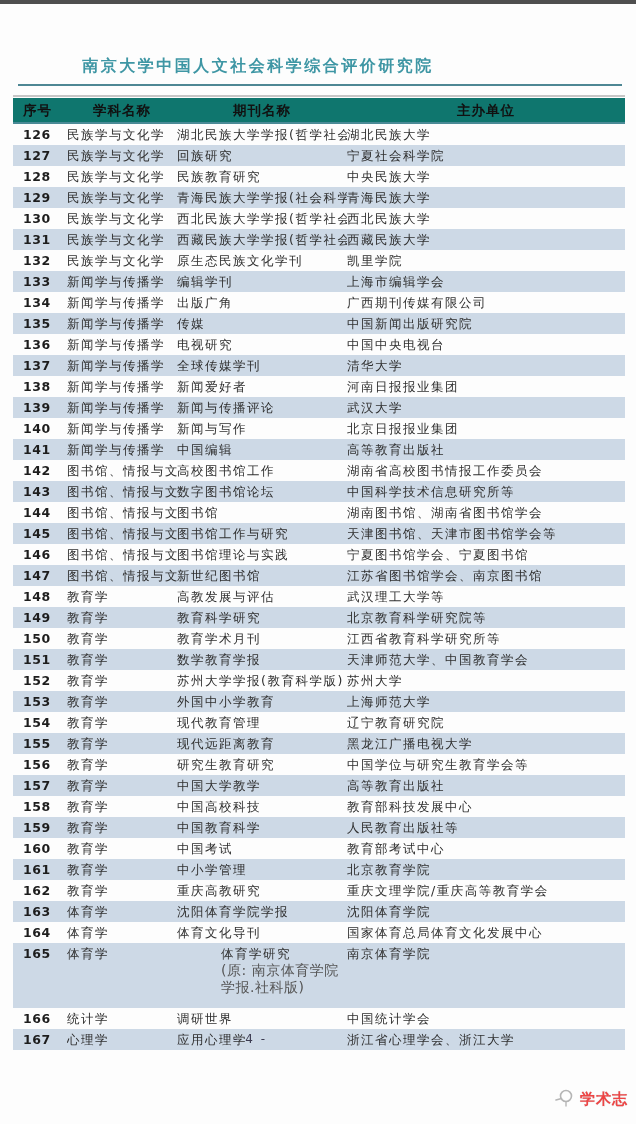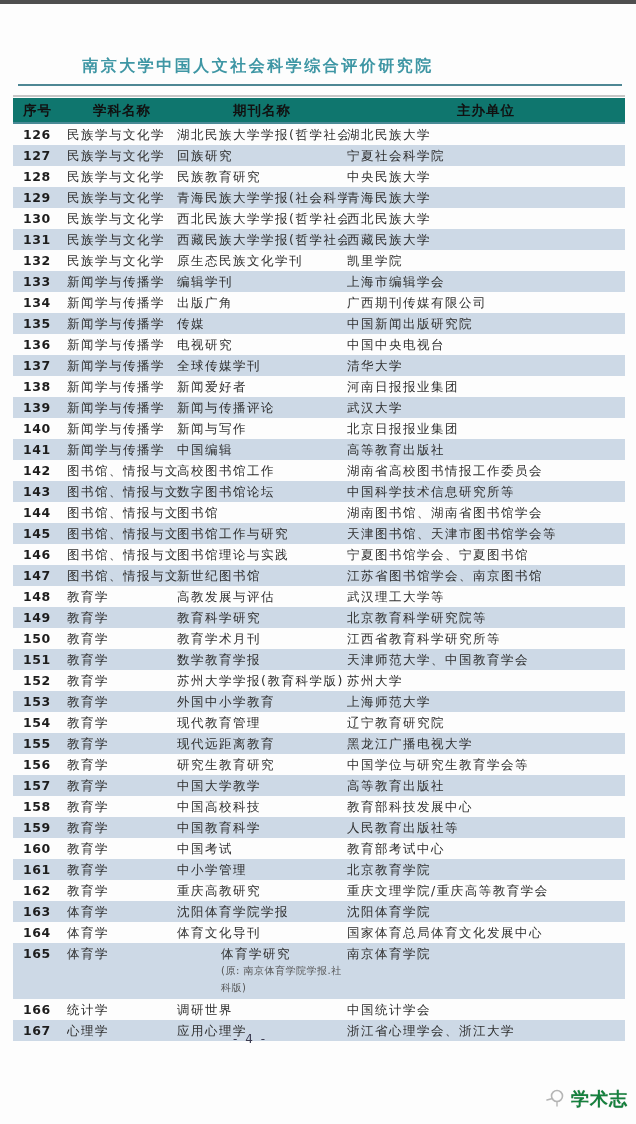--- a/index.html
+++ b/index.html
@@ -54,36 +54,36 @@
     padding-left:10px;
     min-height:21px;line-height:21px;
     font-size:12.5px;color:#2f2f2f;
   }
   .trow.alt{background:#cdd9e6;}
   .cell-num{font-weight:bold;color:#1d1d1d;letter-spacing:0.5px;}
   .cell-disc,.cell-journal,.cell-sponsor{
     letter-spacing:1.5px;white-space:nowrap;overflow:hidden;
   }
   .journal-note{
-    font-size:10px;line-height:17px;color:#555;
-    letter-spacing:0.5px;margin-top:-2px;padding-bottom:3px;
+    font-size:14px;line-height:17px;color:#555;
+    letter-spacing:0.5px;margin-top:-2px;padding-bottom:12px;
   }
   .page-footer{
     position:absolute;top:1032px;left:0;width:500px;
     text-align:center;
     font-size:12px;color:#3b3b50;letter-spacing:2px;
   }
   .watermark{
     position:absolute;top:1086px;right:8px;
     display:flex;align-items:center;gap:4px;
     color:#a2a2a2;
   }
   .watermark .wm-text{
-    font-size:18px;font-weight:bold;letter-spacing:1px;
-    color:#15803d;
+    font-size:15px;font-weight:bold;letter-spacing:1px;
+    color:#ef4444;
     text-shadow:0 0 1px #c9c9c9;
   }
   .wm-icon{display:inline-block;}
 </style>
 </head>
 <body>
 
 <div class="page">
 
   <div class="topbar"></div>

